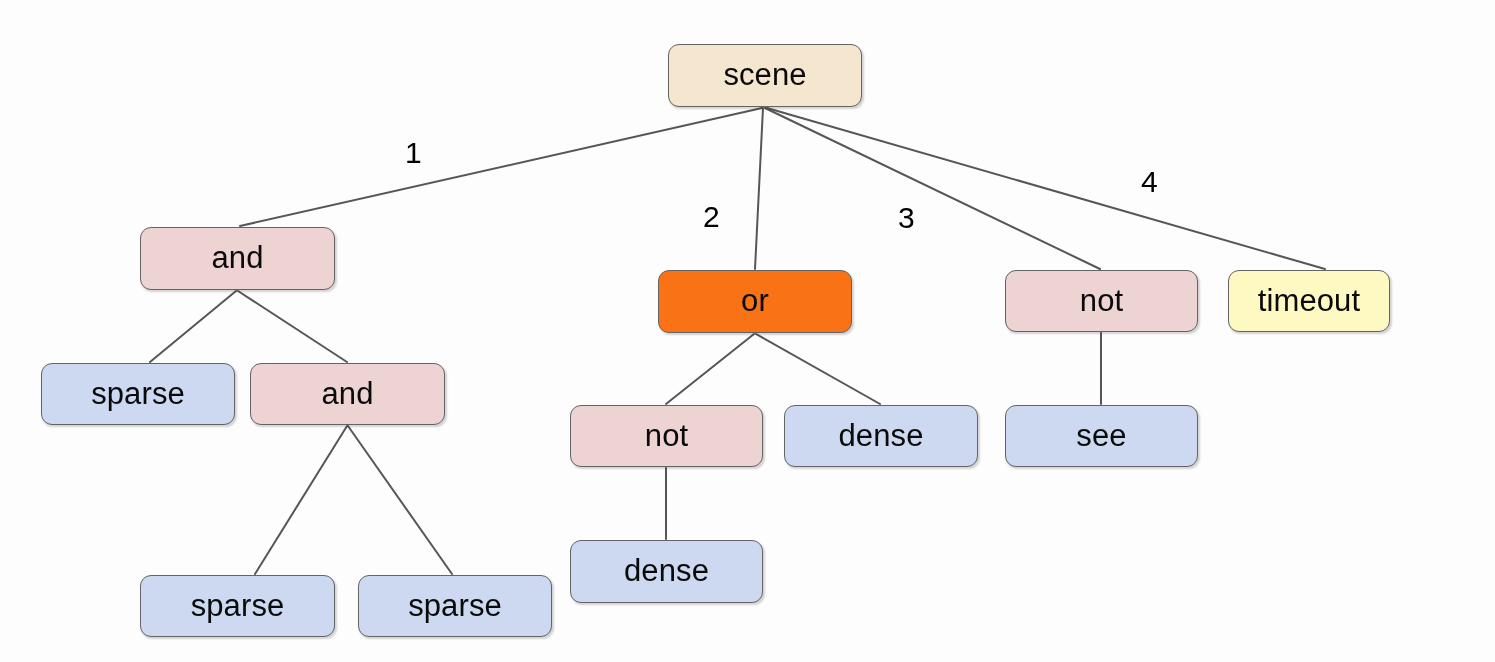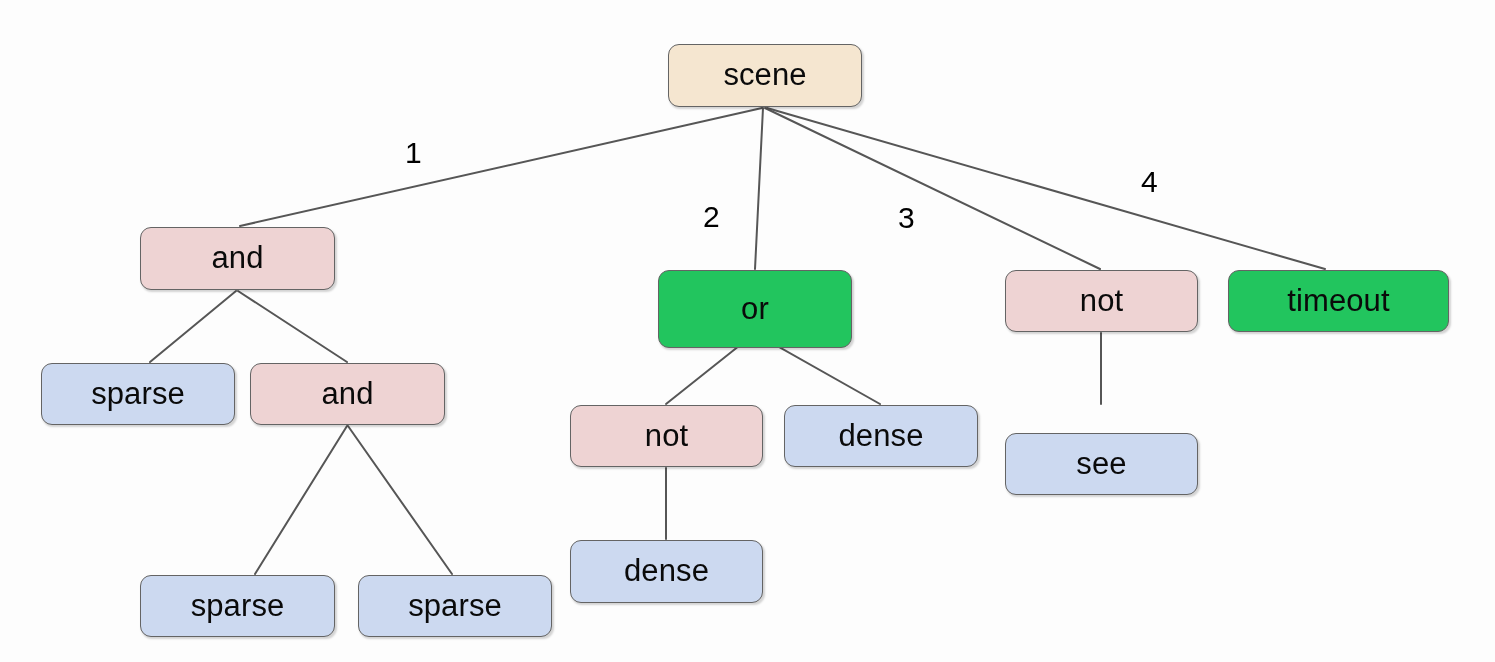--- a/index.html
+++ b/index.html
@@ -74,42 +74,42 @@
       <line x1="1101" y1="333" x2="1101" y2="404" stroke="#565656" stroke-width="2" stroke-linecap="round"></line>
     </svg>
 
   <div id="nodes">
       <div class="node" style="left: 668px; top: 44px; width: 194px; height: 63px; background: rgb(245, 230, 208); border-color: rgb(100, 100, 100); color: rgb(10, 10, 10); text-align: right;">
         <span class="node-label">scene</span>
       </div>
       <div class="node" style="left: 140px; top: 227px; width: 195px; height: 63px; background: rgb(238, 211, 211); border-color: rgb(100, 100, 100); color: rgb(10, 10, 10);">
         <span class="node-label">and</span>
       </div>
-      <div class="node" style="left: 658px; top: 270px; width: 194px; height: 78px; background: #22c55e; border-color: rgb(100, 100, 100); color: rgb(10, 10, 10); text-align: center;">
+      <div class="node" style="left: 658px; top: 270px; width: 194px; height: 63px; background: #f97316; border-color: rgb(100, 100, 100); color: rgb(10, 10, 10); text-align: center;">
         <span class="node-label">or</span>
       </div>
       <div class="node" style="left: 1005px; top: 270px; width: 193px; height: 62px; background: rgb(238, 211, 211); border-color: rgb(100, 100, 100); color: rgb(10, 10, 10);">
         <span class="node-label">not</span>
       </div>
-      <div class="node" style="left: 1228px; top: 270px; width: 221px; height: 62px; background: #22c55e; border-color: rgb(100, 100, 100); color: rgb(10, 10, 10);">
+      <div class="node" style="left: 1228px; top: 270px; width: 162px; height: 62px; background: #fef9c3; border-color: rgb(100, 100, 100); color: rgb(10, 10, 10);">
         <span class="node-label">timeout</span>
       </div>
       <div class="node" style="left: 41px; top: 363px; width: 194px; height: 62px; background: rgb(204, 217, 240); border-color: rgb(100, 100, 100); color: rgb(10, 10, 10);">
         <span class="node-label">sparse</span>
       </div>
       <div class="node" style="left: 250px; top: 363px; width: 195px; height: 62px; background: rgb(238, 211, 211); border-color: rgb(100, 100, 100); color: rgb(10, 10, 10);">
         <span class="node-label">and</span>
       </div>
       <div class="node" style="left: 570px; top: 405px; width: 193px; height: 62px; background: rgb(238, 211, 211); border-color: rgb(100, 100, 100); color: rgb(10, 10, 10);">
         <span class="node-label">not</span>
       </div>
       <div class="node" style="left: 784px; top: 405px; width: 194px; height: 62px; background: rgb(204, 217, 240); border-color: rgb(100, 100, 100); color: rgb(10, 10, 10);">
         <span class="node-label">dense</span>
       </div>
-      <div class="node" style="left: 1005px; top: 405px; width: 193px; height: 62px; background: rgb(204, 217, 240); border-color: rgb(100, 100, 100); color: rgb(10, 10, 10); margin-top: 28px;">
+      <div class="node" style="left: 1005px; top: 405px; width: 193px; height: 62px; background: rgb(204, 217, 240); border-color: rgb(100, 100, 100); color: rgb(10, 10, 10);">
         <span class="node-label">see</span>
       </div>
       <div class="node" style="left: 570px; top: 540px; width: 193px; height: 63px; background: rgb(204, 217, 240); border-color: rgb(100, 100, 100); color: rgb(10, 10, 10);">
         <span class="node-label">dense</span>
       </div>
       <div class="node" style="left: 140px; top: 575px; width: 195px; height: 62px; background: rgb(204, 217, 240); border-color: rgb(100, 100, 100); color: rgb(10, 10, 10);">
         <span class="node-label">sparse</span>
       </div>
       <div class="node" style="left: 358px; top: 575px; width: 194px; height: 62px; background: rgb(204, 217, 240); border-color: rgb(100, 100, 100); color: rgb(10, 10, 10);">
         <span class="node-label">sparse</span>

